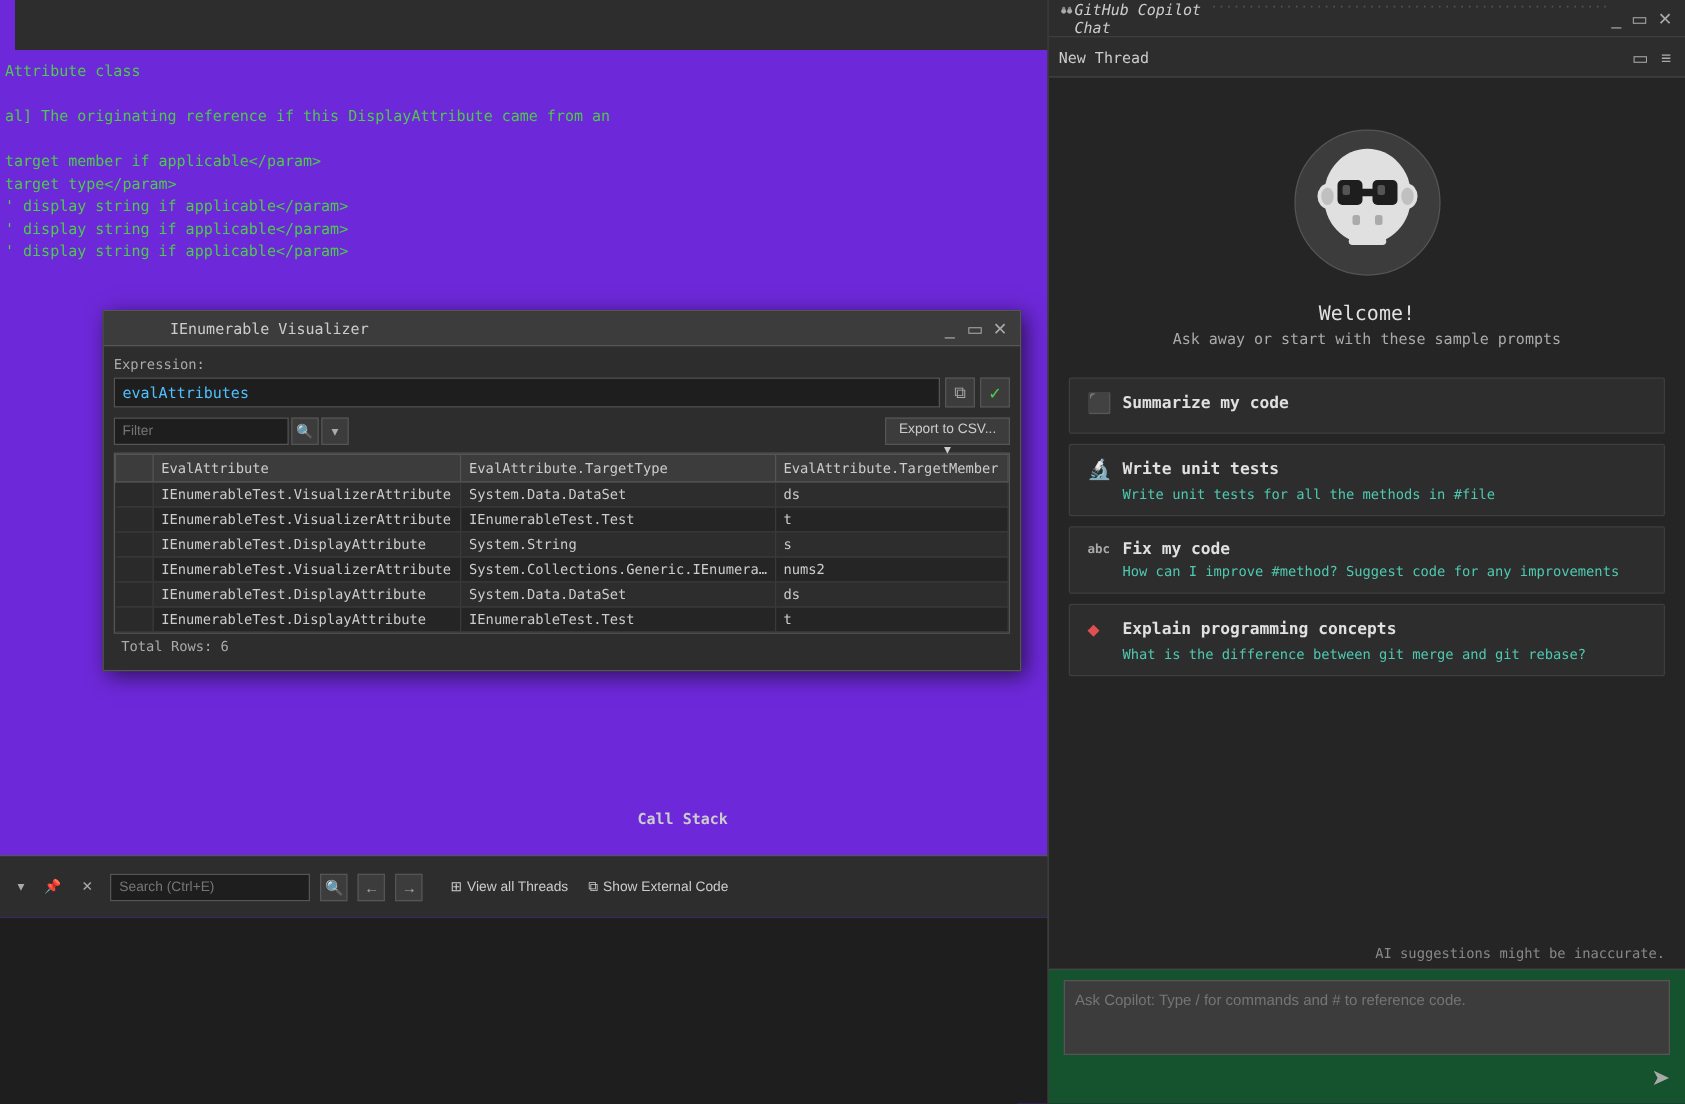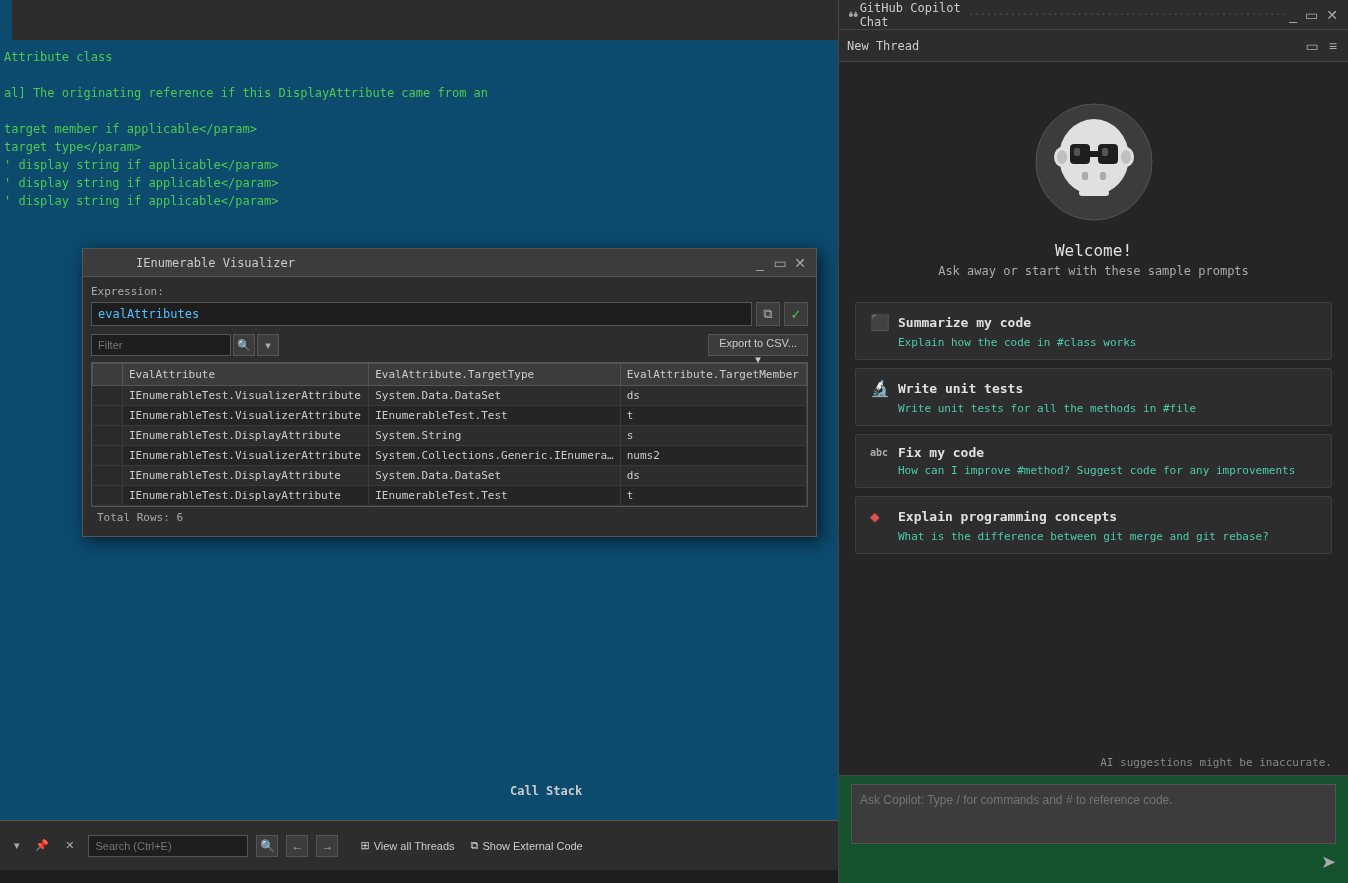--- a/index.html
+++ b/index.html
@@ -13,22 +13,22 @@
       overflow: hidden;
       position: relative;
     }
 
     
     #left-area {
       position: absolute;
       left: 0;
       top: 0;
       width: 840px;
-      height: 870px;
-      background: #0c4a6e;
+      height: 734px;
+      background: #6d28d9;
       overflow: hidden;
       padding-left: 12px;
     }
 
     
     #top-bar {
       width: 840px;
       height: 40px;
       background: #2d2d2d;
     }
@@ -332,24 +332,24 @@
       align-items: center;
       justify-content: space-between;
       background: #2d2d2d;
       padding: 0 8px;
       height: 30px;
       border-bottom: 1px solid #444;
     }
 
     #copilot-titlebar .title-left {
       display: flex;
-      align-items: center;
       gap: 0;
       color: #ccc;
       font-size: 12px;
+      font-style: italic;
     }
 
     #copilot-titlebar .title-right {
       display: flex;
       align-items: center;
       gap: 4px;
     }
 
     .title-win-btn {
       background: none;
@@ -715,21 +715,20 @@
       <div id="welcome-sub">Ask away or start with these sample prompts</div>
     </div>
 
     <div id="prompt-cards">
 
       <div class="prompt-card">
         <div class="prompt-card-header">
           <span class="prompt-card-icon" style="color:#4ec9b0;">⬛</span>
           <span class="prompt-card-title">Summarize my code</span>
         </div>
-        <div class="prompt-card-desc">Explain how the code in #class works</div>
       </div>
 
       <div class="prompt-card">
         <div class="prompt-card-header">
           <span class="prompt-card-icon" style="color:#4ec9b0;">🔬</span>
           <span class="prompt-card-title">Write unit tests</span>
         </div>
         <div class="prompt-card-desc">Write unit tests for all the methods in #file</div>
       </div>
 

